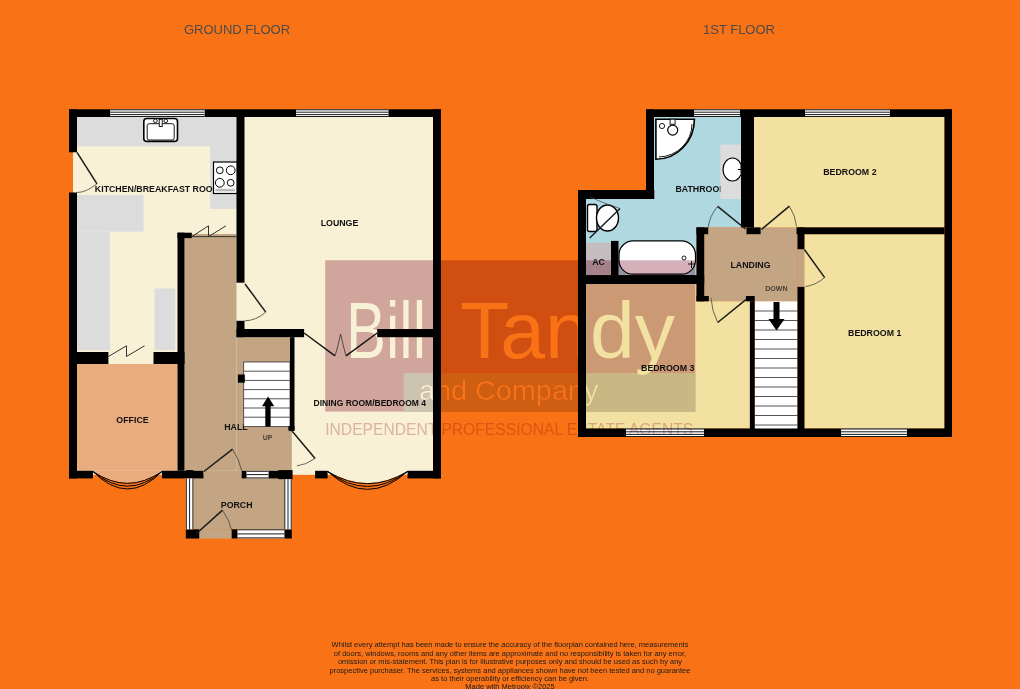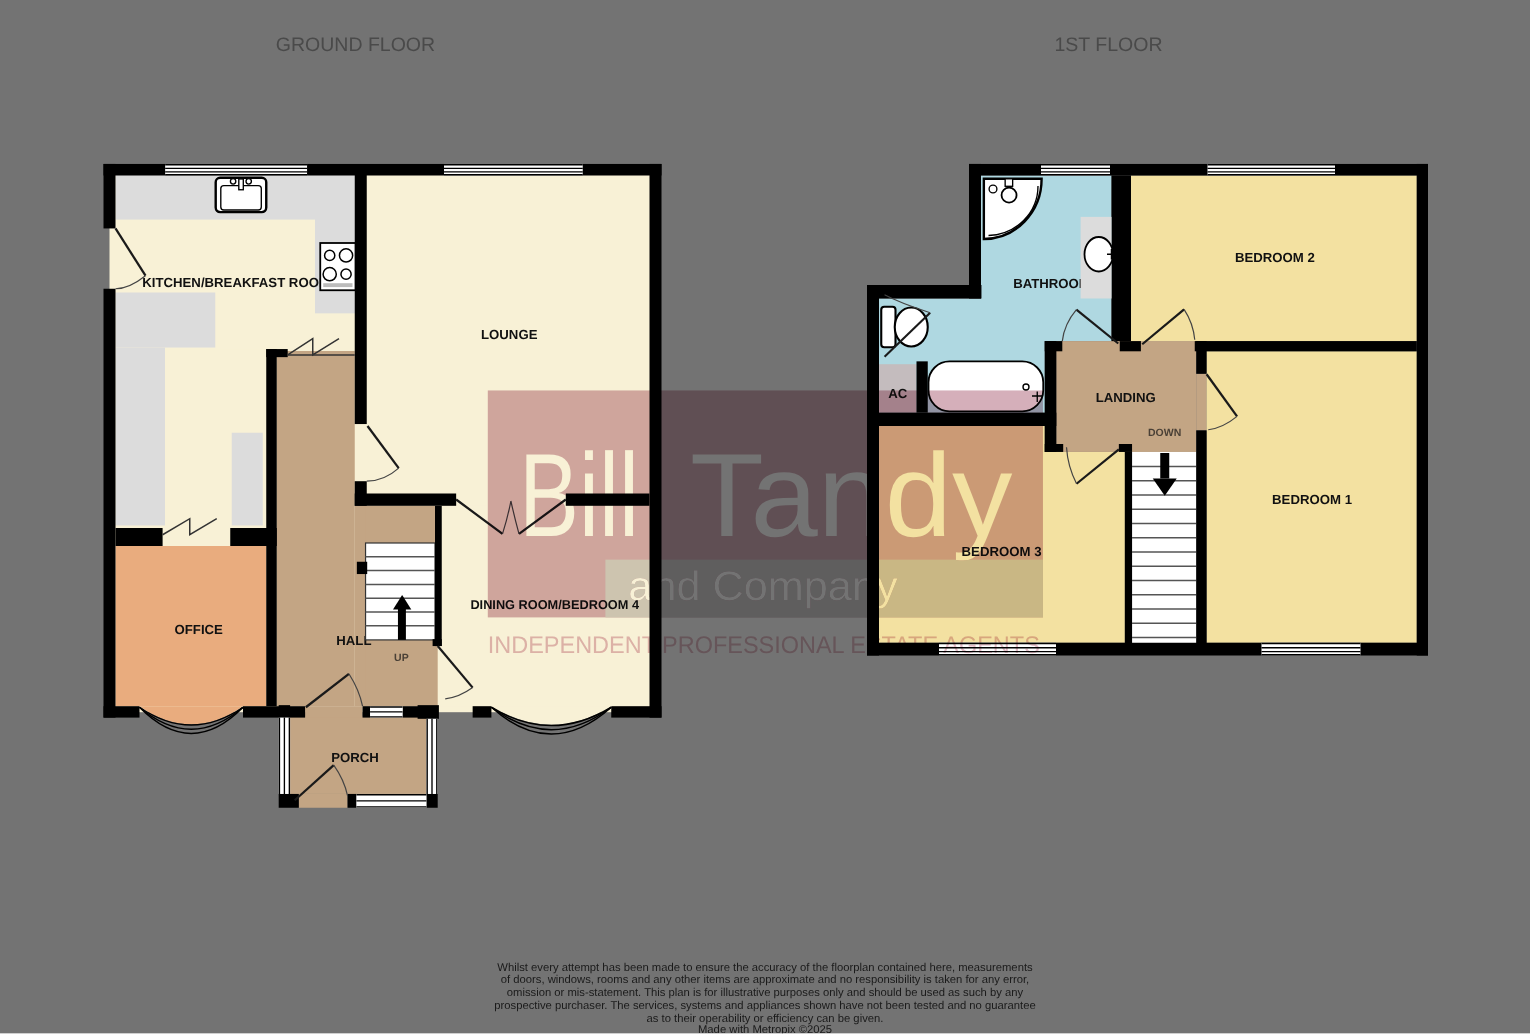--- a/index.html
+++ b/index.html
@@ -1,16 +1,16 @@
 <!DOCTYPE html>
 <html><head>
 <meta charset="utf-8">
 <style>
   html,body{margin:0;padding:0;background:#ffffff;}
-  .page{position:relative;width:1020px;height:689px;background:#737373;overflow:hidden;}
+  .page{position:relative;width:1020px;height:689px;background:#f97316;overflow:hidden;}
   svg text{font-family:"Liberation Sans",sans-serif;}
 </style>
 </head>
 <body>
 <div class="page">
 <svg width="1020" height="689" viewBox="0 0 1020 689" xmlns="http://www.w3.org/2000/svg">
 <defs>
 <mask id="wm" maskContentUnits="userSpaceOnUse">
   <rect x="300" y="240" width="420" height="210" fill="#ffffff"></rect>
   <text x="346" y="357.5" font-size="79" textLength="80" lengthAdjust="spacingAndGlyphs" fill="#000" font-family="Liberation Sans, sans-serif">Bill</text>

